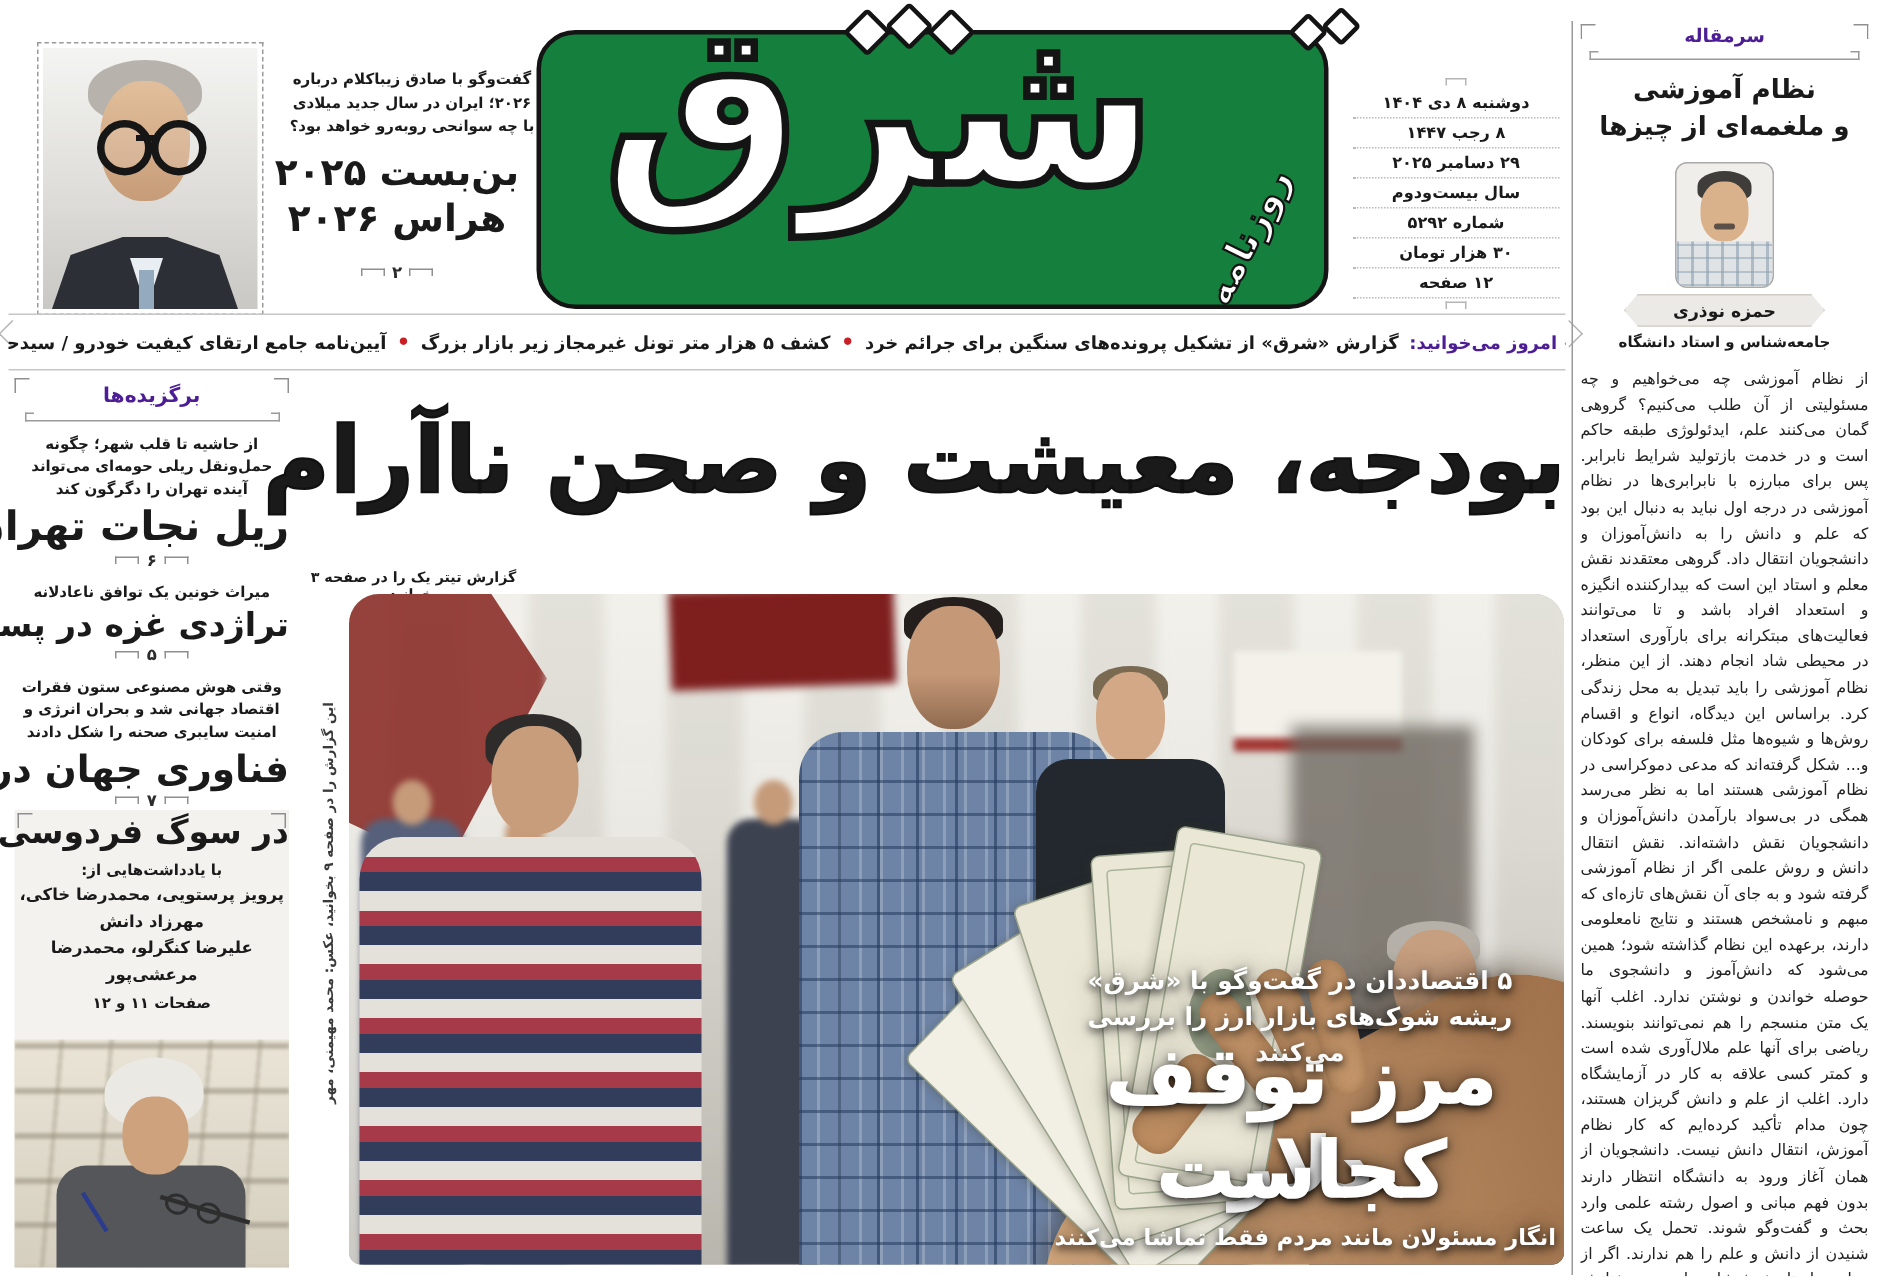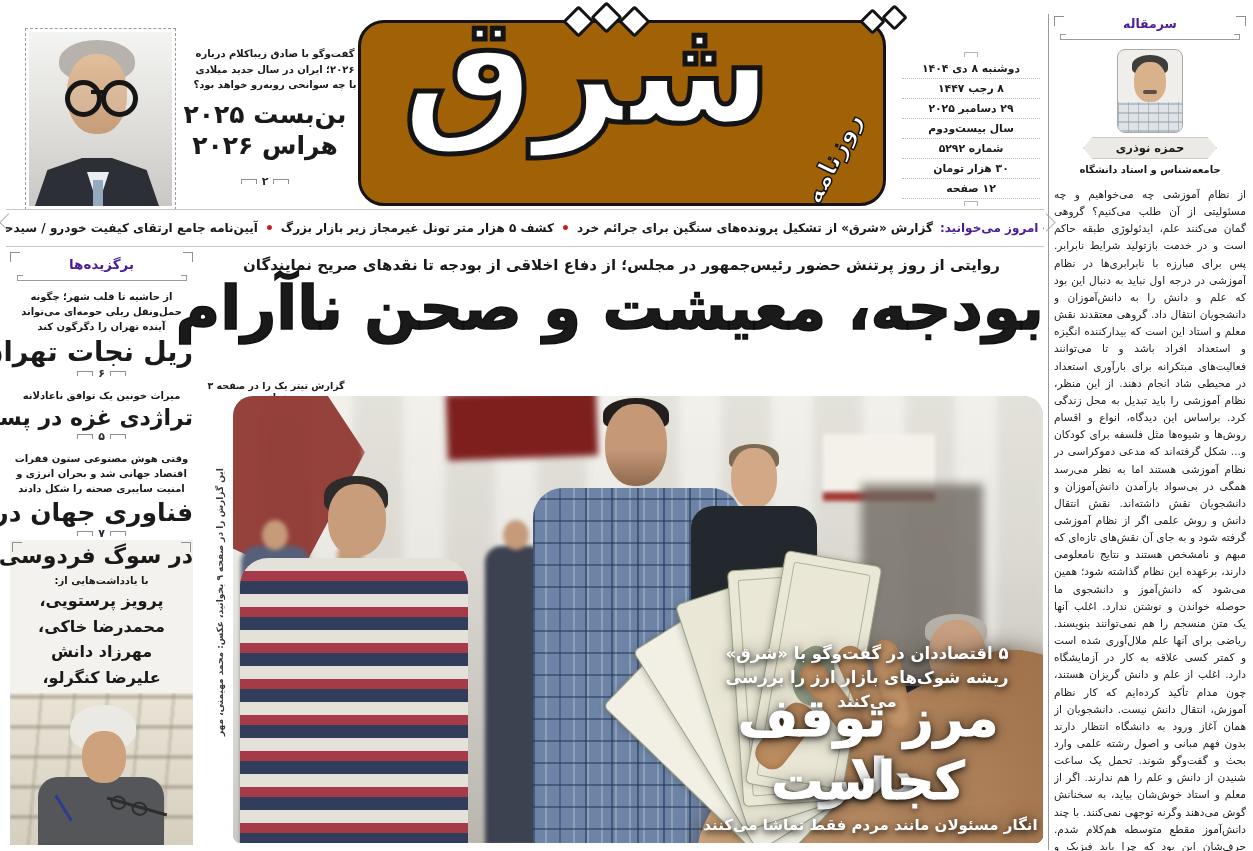--- a/index.html
+++ b/index.html
@@ -34,21 +34,21 @@
   .zb-bridge{position:absolute;left:62px;top:58px;width:12px;height:4px;background:#161616;}
   .zb-body{position:absolute;left:6px;bottom:0;width:124px;height:48px;background:#2c2f36;
            clip-path:polygon(0 100%,10% 25%,38% 0,62% 0,90% 25%,100% 100%);}
   .zb-shirt{position:absolute;left:58px;bottom:0;width:22px;height:34px;background:#e9eef2;clip-path:polygon(0 0,100% 0,50% 100%);}
   .zb-tie{position:absolute;left:64px;bottom:0;width:10px;height:26px;background:#93aabf;}
 
   .interview{left:172px;top:46px;width:186px;}
   .interview .kick{font-size:10px;line-height:1.55;padding-left:20px;}
   .interview .t{font-size:25px;line-height:1.25;letter-spacing:-1px;}
 
-  .logo-box{left:358px;top:20px;width:522px;height:180px;background:#a16207;border:3px solid #141414;border-radius:26px;}
+  .logo-box{left:358px;top:20px;width:522px;height:180px;background:#15803d;border:3px solid #141414;border-radius:26px;}
   .logo-word{position:absolute;left:0;right:70px;top:-38px;text-align:center;font-size:148px;font-weight:bold;color:#fff;
              letter-spacing:-6px;-webkit-text-stroke:5px #141414;text-shadow:0 0 2px #141414;}
   .logo-sub{position:absolute;right:2px;bottom:30px;transform:rotate(-64deg);font-size:26px;font-weight:bold;color:#fff;
             -webkit-text-stroke:1.5px #141414;}
   .dot{position:absolute;width:17px;height:17px;background:#fff;border:3px solid #141414;transform:rotate(45deg);border-radius:3px;}
 
   .dateline{left:902px;top:50px;width:138px;}
   .dateline .it{font-size:10.8px;font-weight:bold;text-align:center;padding:3px 0;border-bottom:1px dotted #b9b9b9;}
   .dateline .it:last-child{border-bottom:none;}
 
@@ -111,21 +111,21 @@
   .hl-title{font-size:13.5px;letter-spacing:4px;padding-top:4px;}
   .hl .kick{font-size:10px;line-height:1.5;margin-top:8px;}
   .hl .h{letter-spacing:-1px;white-space:nowrap;margin-top:2px;}
   .hl .h.s0{font-size:27px;} .hl .h.s1{font-size:22px;} .hl .h.s2{font-size:25px;}
 
   
   .mem{left:10px;top:540px;width:183px;height:305px;background:#f3f2ee;}
   .mem .kick{font-size:10.5px;line-height:1.55;padding-top:9px;}
   .mem .h{font-size:22px;letter-spacing:-1px;white-space:nowrap;margin-top:3px;}
   .mem .intro{font-size:10px;margin-top:7px;}
-  .mem .names{font-size:16px;line-height:1.6;margin-top:2px;}
+  .mem .names{font-size:11px;line-height:1.6;margin-top:2px;}
   .mem .pages{font-size:10px;margin-top:6px;}
   .beyzai{position:absolute;left:0;bottom:0;width:183px;height:152px;overflow:hidden;
           background:linear-gradient(180deg,#e9e4d6,#d5cfbf);}
   .seats{position:absolute;inset:0;filter:blur(1px);
      background:repeating-linear-gradient(0deg,transparent 0 26px,rgba(150,142,124,.55) 26px 30px),
                 repeating-linear-gradient(95deg,transparent 0 30px,rgba(150,142,124,.35) 30px 33px);}
   .by-hair{position:absolute;left:60px;top:12px;width:66px;height:46px;background:#ebe9e4;border-radius:55% 50% 45% 40%;}
   .by-face{position:absolute;left:72px;top:38px;width:44px;height:52px;background:#cfa27e;border-radius:45%;}
   .by-body{position:absolute;left:28px;top:84px;width:126px;height:70px;background:#55565a;border-radius:20px 20px 0 0;}
   .by-glass{position:absolute;left:96px;top:112px;width:62px;height:3px;background:#2e2e2e;transform:rotate(16deg);}
@@ -205,21 +205,20 @@
   <div class="brace r"></div>
   <div class="abs today">
     <span class="red">در «شرق» امروز می‌خوانید:</span>
     <span>گزارش «شرق» از تشکیل پرونده‌های سنگین برای جرائم خرد</span>
     <span class="sep">•</span>
     <span>کشف ۵ هزار متر تونل غیرمجاز زیر بازار بزرگ</span>
     <span class="sep">•</span>
     <span>آیین‌نامه جامع ارتقای کیفیت خودرو / سیدحامد عاملی</span>
   </div>
 
-  <div class="abs lead-kick b ctr">روایتی از روز پرتنش حضور رئیس‌جمهور در مجلس؛ از دفاع اخلاقی از بودجه تا نقدهای صریح نمایندگان</div>
   <div class="abs lead-head b ctr">بودجه، معیشت و صحن ناآرام</div>
   <div class="abs lead-note b ctr">گزارش تیتر یک را در صفحه ۳ بخوانید</div>
 
   <div class="abs photo">
     <div class="ph-bg"></div>
     <div class="ph-streaks"></div>
     <div class="awning"></div>
     <div class="sign-red"></div>
     <div class="sign-white"></div>
     <div class="doorway"></div>
@@ -344,20 +343,24 @@
       <div class="by-pen"></div>
     </div>
   </div>
 
   <div class="abs vrule"></div>
   <div class="abs edit">
     <div class="cm tl" style="left:0;top:0;"></div>
     <div class="cm tr" style="right:0;top:0;"></div>
     <div class="sec b ctr red">سرمقاله</div>
     <div class="ornline" style="width:180px;"></div>
+    <div class="h b ctr">
+      <div>نظام آموزشی</div>
+      <div>و ملغمه‌ای از چیزها</div>
+    </div>
     <div class="nz-frame">
       <div class="nz-hair"></div>
       <div class="nz-face"></div>
       <div class="nz-mus"></div>
       <div class="nz-shirt"></div>
     </div>
     <div class="nameplate">حمزه نوذری</div>
     <div class="role b ctr">جامعه‌شناس و استاد دانشگاه</div>
     <div class="body-txt">از نظام آموزشی چه می‌خواهیم و چه مسئولیتی از آن طلب می‌کنیم؟ گروهی گمان می‌کنند علم، ایدئولوژی طبقه حاکم است و در خدمت بازتولید شرایط نابرابر. پس برای مبارزه با نابرابری‌ها در نظام آموزشی در درجه اول نباید به دنبال این بود که علم و دانش را به دانش‌آموزان و دانشجویان انتقال داد. گروهی معتقدند نقش معلم و استاد این است که بیدارکننده انگیزه و استعداد افراد باشد و تا می‌توانند فعالیت‌های مبتکرانه برای بارآوری استعداد در محیطی شاد انجام دهند. از این منظر، نظام آموزشی را باید تبدیل به محل زندگی کرد. براساس این دیدگاه، انواع و اقسام روش‌ها و شیوه‌ها مثل فلسفه برای کودکان و... شکل گرفته‌اند که مدعی دموکراسی در نظام آموزشی هستند اما به نظر می‌رسد همگی در بی‌سواد بارآمدن دانش‌آموزان و دانشجویان نقش داشته‌اند. نقش انتقال دانش و روش علمی اگر از نظام آموزشی گرفته شود و به جای آن نقش‌های تازه‌ای که مبهم و نامشخص هستند و نتایج نامعلومی دارند، برعهده این نظام گذاشته شود؛ همین می‌شود که دانش‌آموز و دانشجوی ما حوصله خواندن و نوشتن ندارد. اغلب آنها یک متن منسجم را هم نمی‌توانند بنویسند. ریاضی برای آنها علم ملال‌آوری شده است و کمتر کسی علاقه به کار در آزمایشگاه دارد. اغلب از علم و دانش گریزان هستند، چون مدام تأکید کرده‌ایم که کار نظام آموزش، انتقال دانش نیست. دانشجویان از همان آغاز ورود به دانشگاه انتظار دارند بدون فهم مبانی و اصول رشته علمی وارد بحث و گفت‌وگو شوند. تحمل یک ساعت شنیدن از دانش و علم را هم ندارند. اگر از معلم و استاد خوش‌شان بیاید، به سخنانش گوش می‌دهند وگرنه توجهی نمی‌کنند. با چند دانش‌آموز مقطع متوسطه هم‌کلام شدم. حرف‌شان این بود که چرا باید فیزیک و شیمی بخوانند. این درس‌ها به چه کارشان می‌آید. وقتی می‌خواهند تعمیرکار ماشین شوند یا به قول خودشان...</div>
   </div>

